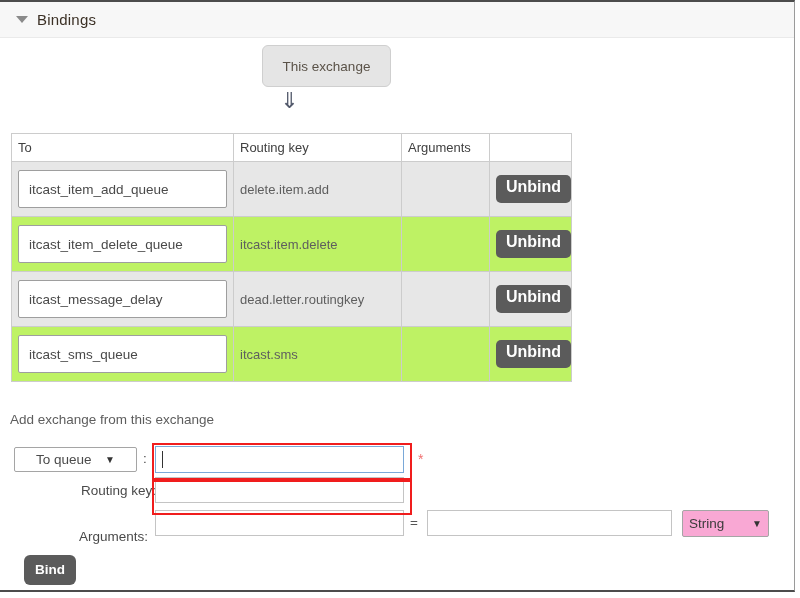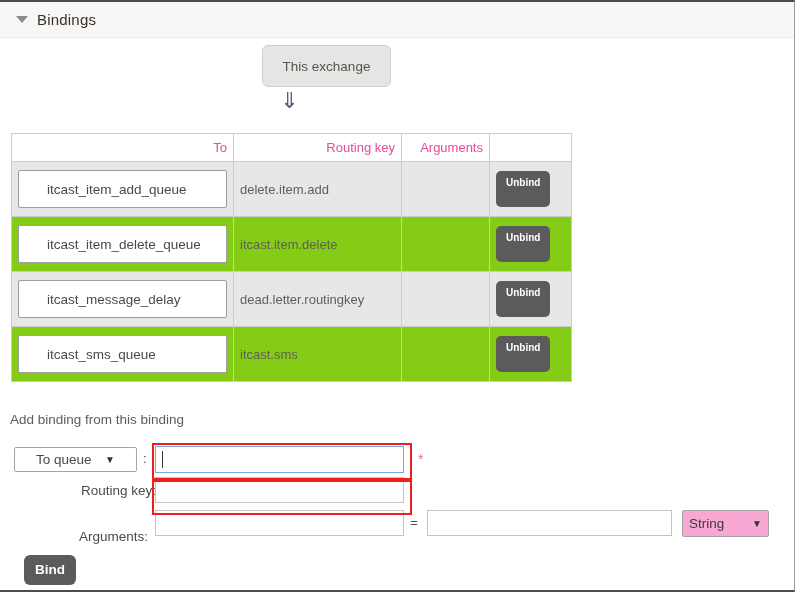--- a/index.html
+++ b/index.html
@@ -91,73 +91,73 @@
   .bindings-table {
     position: absolute;
     left: 11px;
     top: 131px;
     width: 560px;
     border-collapse: collapse;
     table-layout: fixed;
     font-size: 13px;
   }
   .bindings-table th {
-    text-align: right;
+    text-align: left;
     font-weight: normal;
-    color: #ec4899;
+    color: #404040;
     padding: 4px 6px 5px 6px;
     border: 1px solid #cccccc;
     background: #ffffff;
     font-size: 13px;
     height: 18px;
     vertical-align: middle;
   }
   .bindings-table td {
     border: 1px solid #cccccc;
     padding: 0 6px;
     height: 54px;
     vertical-align: middle;
     color: #5e5e5e;
   }
   .bindings-table tr.odd td { background: #e7e7e7; }
-  .bindings-table tr.even td { background: #84cc16; }
+  .bindings-table tr.even td { background: #bef264; }
 
   .col-to       { width: 222px; }
   .col-rk       { width: 168px; }
   .col-args     { width: 88px;  }
   .col-act      { width: 82px;  }
 
   .queue-chip {
     display: block;
     border: 1px solid #9e9e9e;
     background: #ffffff;
     border-radius: 2px;
     height: 38px;
     line-height: 38px;
-    padding: 0 28px;
+    padding: 0 10px;
     color: #494949;
     font-size: 13.5px;
     text-decoration: none;
     box-sizing: border-box;
   }
   .cell-top {
     vertical-align: top;
     padding-top: 7px;
   }
 
   .btn-unbind {
     display: inline-block;
     background: #5b5b5b;
     color: #ffffff;
     border: none;
     border-radius: 5px;
     font-family: "Liberation Sans", sans-serif;
-    font-size: 10px;
+    font-size: 16px;
     font-weight: bold;
-    padding: 5px 10px 17px 10px;
+    padding: 5px 10px 9px 10px;
     cursor: pointer;
     line-height: 14px;
   }
   .act-cell { text-align: left; vertical-align: top; padding-top: 11px; }
 
   
   .form-caption {
     position: absolute;
     left: 10px;
     top: 410px;
@@ -371,21 +371,21 @@
         </td>
         <td class="cell-top">itcast.sms</td>
         <td class="cell-top"></td>
         <td class="act-cell">
           <button class="btn-unbind">Unbind</button>
         </td>
       </tr>
     </tbody>
   </table>
 
-  <div class="form-caption">Add binding from this binding</div>
+  <div class="form-caption">Add exchange from this exchange</div>
 
   <div class="form-area">
 
     <div class="form-row">
       <div class="sel-dest">
         <span>To queue</span>
         <span class="sel-caret">▼</span>
       </div>
       <span class="colon-1">:</span>
       <input class="inp-dest" type="text" value="" style="">

